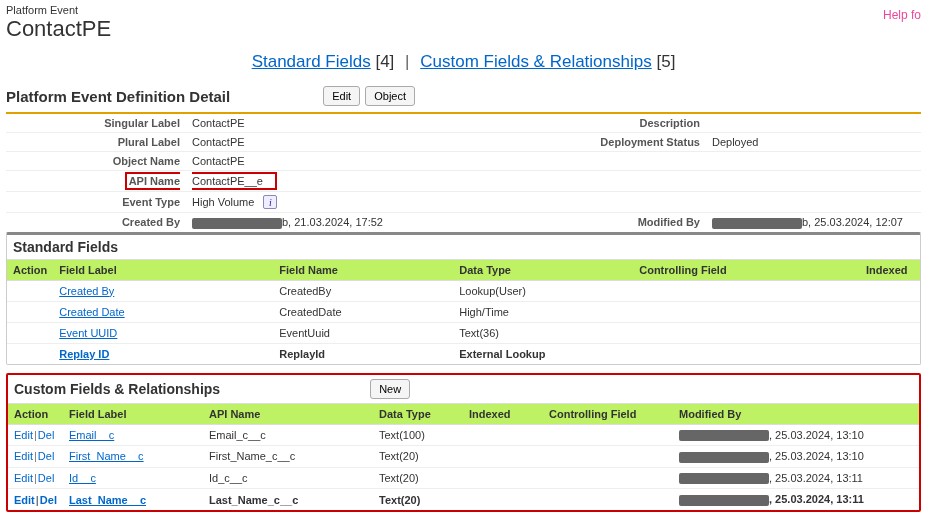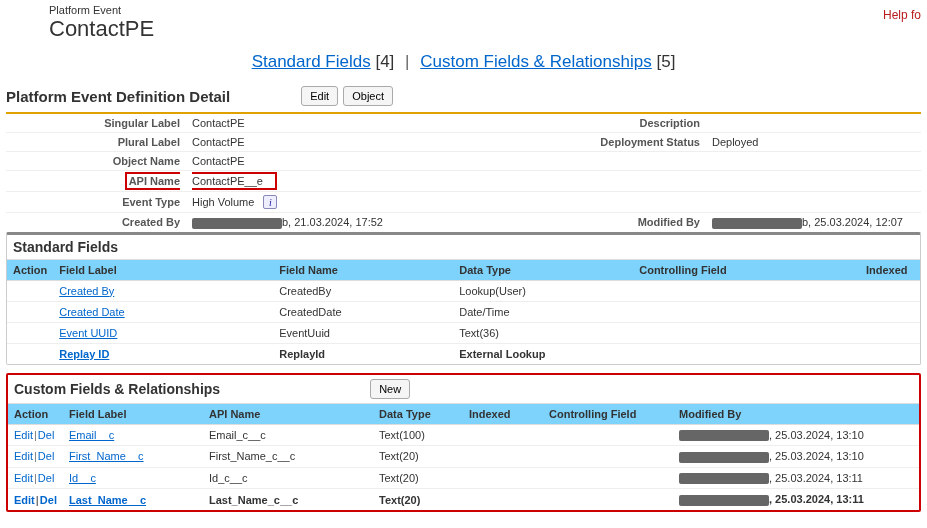--- a/index.html
+++ b/index.html
@@ -12,50 +12,49 @@
     background: #fff;
   }
   .page {
     width: 927px;
     padding: 4px 6px;
   }
   .top-row {
     display: flex;
     justify-content: space-between;
     align-items: flex-start;
-    margin-left: 43px;
   }
   .heading-block { }
   .small-sup {
     font-size: 11px;
     color: #333;
   }
   .big-title {
     font-size: 22px;
     font-weight: 400;
     padding-bottom: 2px;
   }
   .help-link {
-    color: #b91c1c;
+    color: #ec4899;
     font-size: 12px;
     padding-top: 4px;
   }
   a { color: #0066cc; cursor: pointer; }
   .anchor-links {
     text-align: center;
     padding: 8px 0 14px 0;
     font-size: 17px;
   }
   .anchor-links a { text-decoration: underline; }
   .anchor-links .sep { margin: 0 6px; color: #666; }
 
   .detail-header {
     display: flex;
     align-items: center;
-    gap: 71px;
+    gap: 93px;
     padding-bottom: 6px;
   }
   .detail-title {
     font-size: 15px;
     font-weight: bold;
   }
   .btn {
     background: #f5f5f5;
     border: 1px solid #aaa;
     border-radius: 3px;
@@ -128,21 +127,21 @@
   }
   .section-title {
     font-size: 14px;
     font-weight: bold;
   }
   .section table {
     width: 100%;
     border-collapse: collapse;
   }
   .section thead th {
-    background: #7dd3fc;
+    background: #bef264;
     text-align: left;
     font-size: 11px;
     font-weight: bold;
     padding: 4px 6px;
     border-top: 1px solid #ddd;
     border-bottom: 1px solid #ddd;
   }
   .section tbody td {
     padding: 4px 6px;
     border-bottom: 1px solid #eee;
@@ -254,21 +253,21 @@
             <td><a class="u">Created By</a></td>
             <td>CreatedBy</td>
             <td>Lookup(User)</td>
             <td></td>
             <td></td>
           </tr>
           <tr>
             <td></td>
             <td><a class="u">Created Date</a></td>
             <td>CreatedDate</td>
-            <td>Date/Time</td>
+            <td>High/Time</td>
             <td></td>
             <td></td>
           </tr>
           <tr>
             <td></td>
             <td><a class="u">Event UUID</a></td>
             <td>EventUuid</td>
             <td>Text(36)</td>
             <td></td>
             <td></td>

